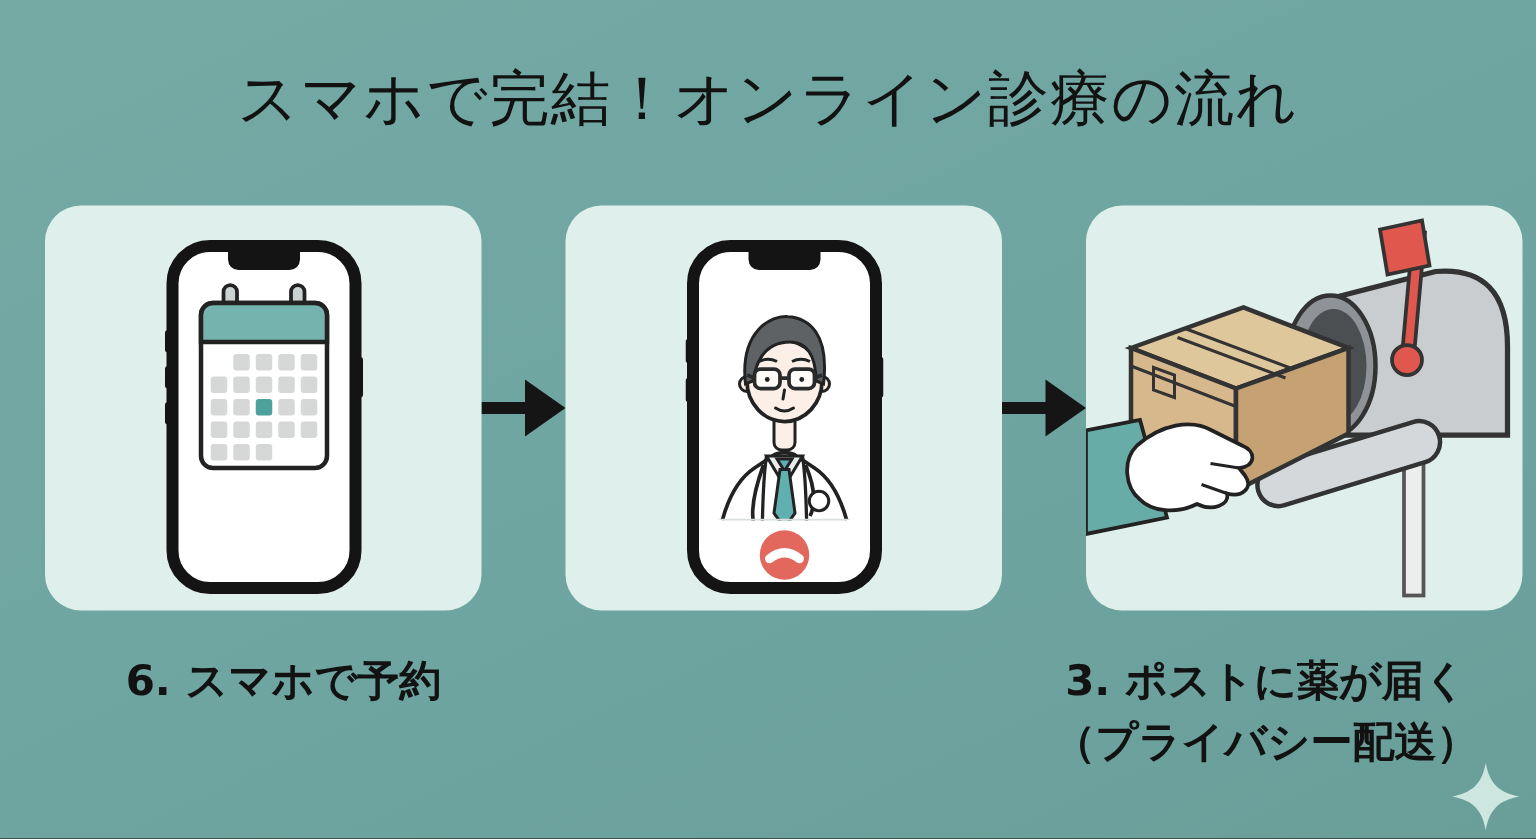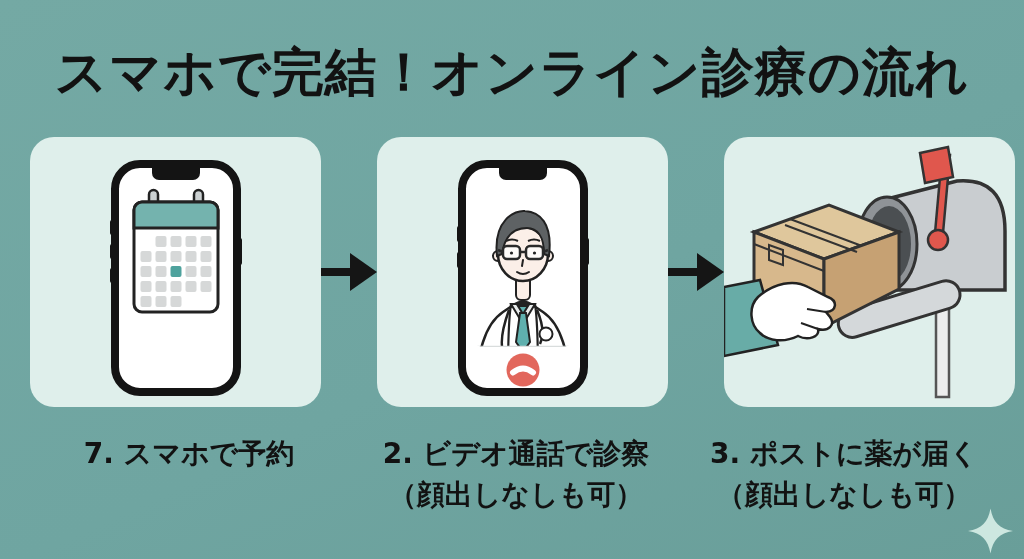--- a/index.html
+++ b/index.html
@@ -4,21 +4,21 @@
 <style>
   html,body{margin:0;padding:0;background:#333;}
   .canvas{
     position:relative;width:1024px;height:559px;overflow:hidden;
     background:linear-gradient(155deg,#74a9a4 0%,#6fa5a1 55%,#699e99 100%);
     font-family:"DejaVu Sans","Liberation Sans",sans-serif;
     color:#121212;
   }
   .title{
     position:absolute;top:38px;left:0;width:100%;margin:0;
-    text-align:center;font-size:52px;font-weight:700;letter-spacing:1px;
+    text-align:center;font-size:40px;font-weight:400;letter-spacing:1px;
     color:#121212;
   }
   .flow{
     position:absolute;top:137px;left:30px;width:964px;height:270px;
     display:flex;justify-content:space-between;align-items:center;
   }
   .card{
     width:291px;height:270px;background:#DFEFEB;border-radius:24px;
     display:flex;justify-content:center;align-items:flex-start;
     overflow:hidden;flex:0 0 auto;
@@ -184,28 +184,24 @@
 
         <polygon points="0,150 36,143 54,208 0,219" fill="#68aca7" stroke="#222" stroke-width="2.5"></polygon>
         <path d="M34,160 C50,146 70,142 84,150 L104,160 C114,164 113,174 102,175 L106,180 C112,188 104,195 94,192 C96,200 84,204 74,199 C60,206 44,204 36,196 C26,188 24,170 34,160 Z" fill="#ffffff" stroke="#222" stroke-width="2.5"></path>
         <path d="M102,175 L83,172 M94,192 L77,186" stroke="#222" stroke-width="2" fill="none"></path>
       </svg>
     </div>
 
   </div>
 
   <div class="caption caption-1">
-    <div>7. スマホで予約</div>
-  </div>
-  <div class="caption caption-2">
-    <div>2. ビデオ通話で診察</div>
-    <div>（顔出しなしも可）</div>
+    <div>6. スマホで予約</div>
   </div>
   <div class="caption caption-3">
     <div>3. ポストに薬が届く</div>
-    <div>（顔出しなしも可）</div>
+    <div>（プライバシー配送）</div>
   </div>
 
   <svg class="sparkle" width="45" height="46" viewBox="0 0 46 46">
     <path d="M23,0 C25.5,14 32,20.5 46,23 C32,25.5 25.5,32 23,46 C20.5,32 14,25.5 0,23 C14,20.5 20.5,14 23,0 Z" fill="#CDE7E0"></path>
   </svg>
 
 </div>
 
 </body></html>

